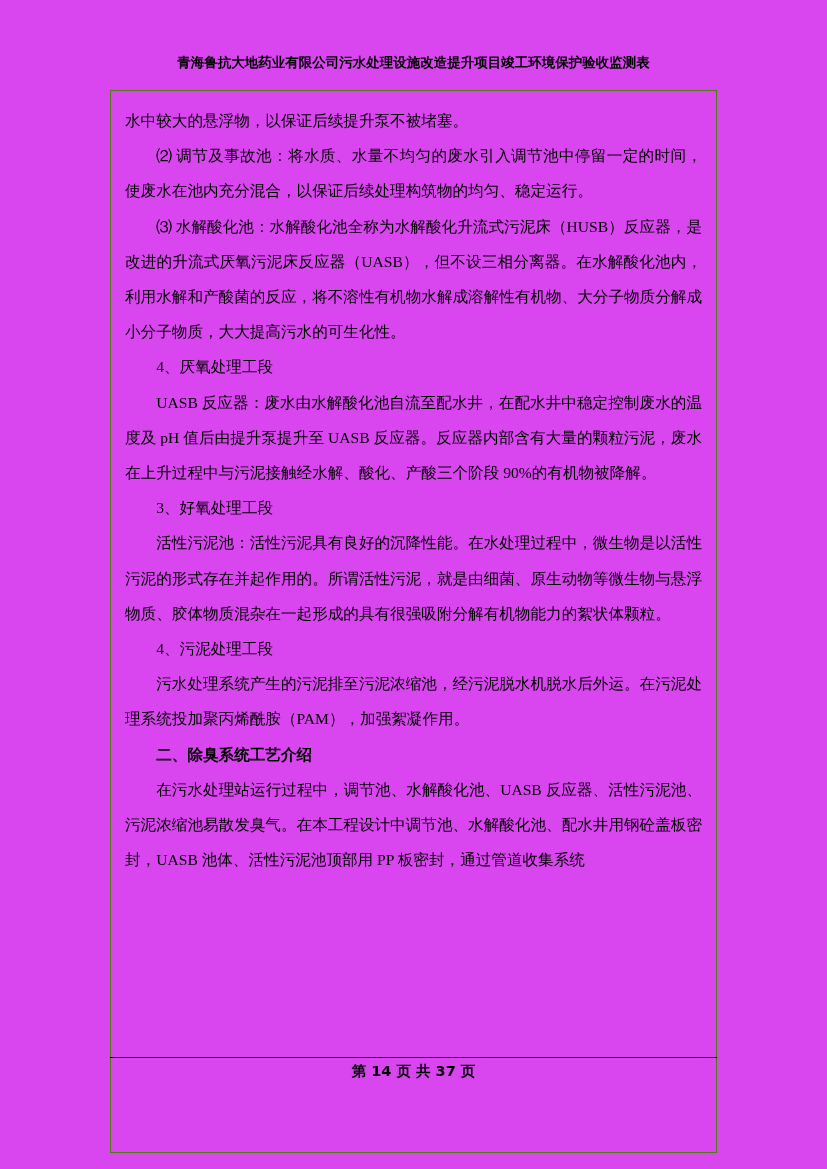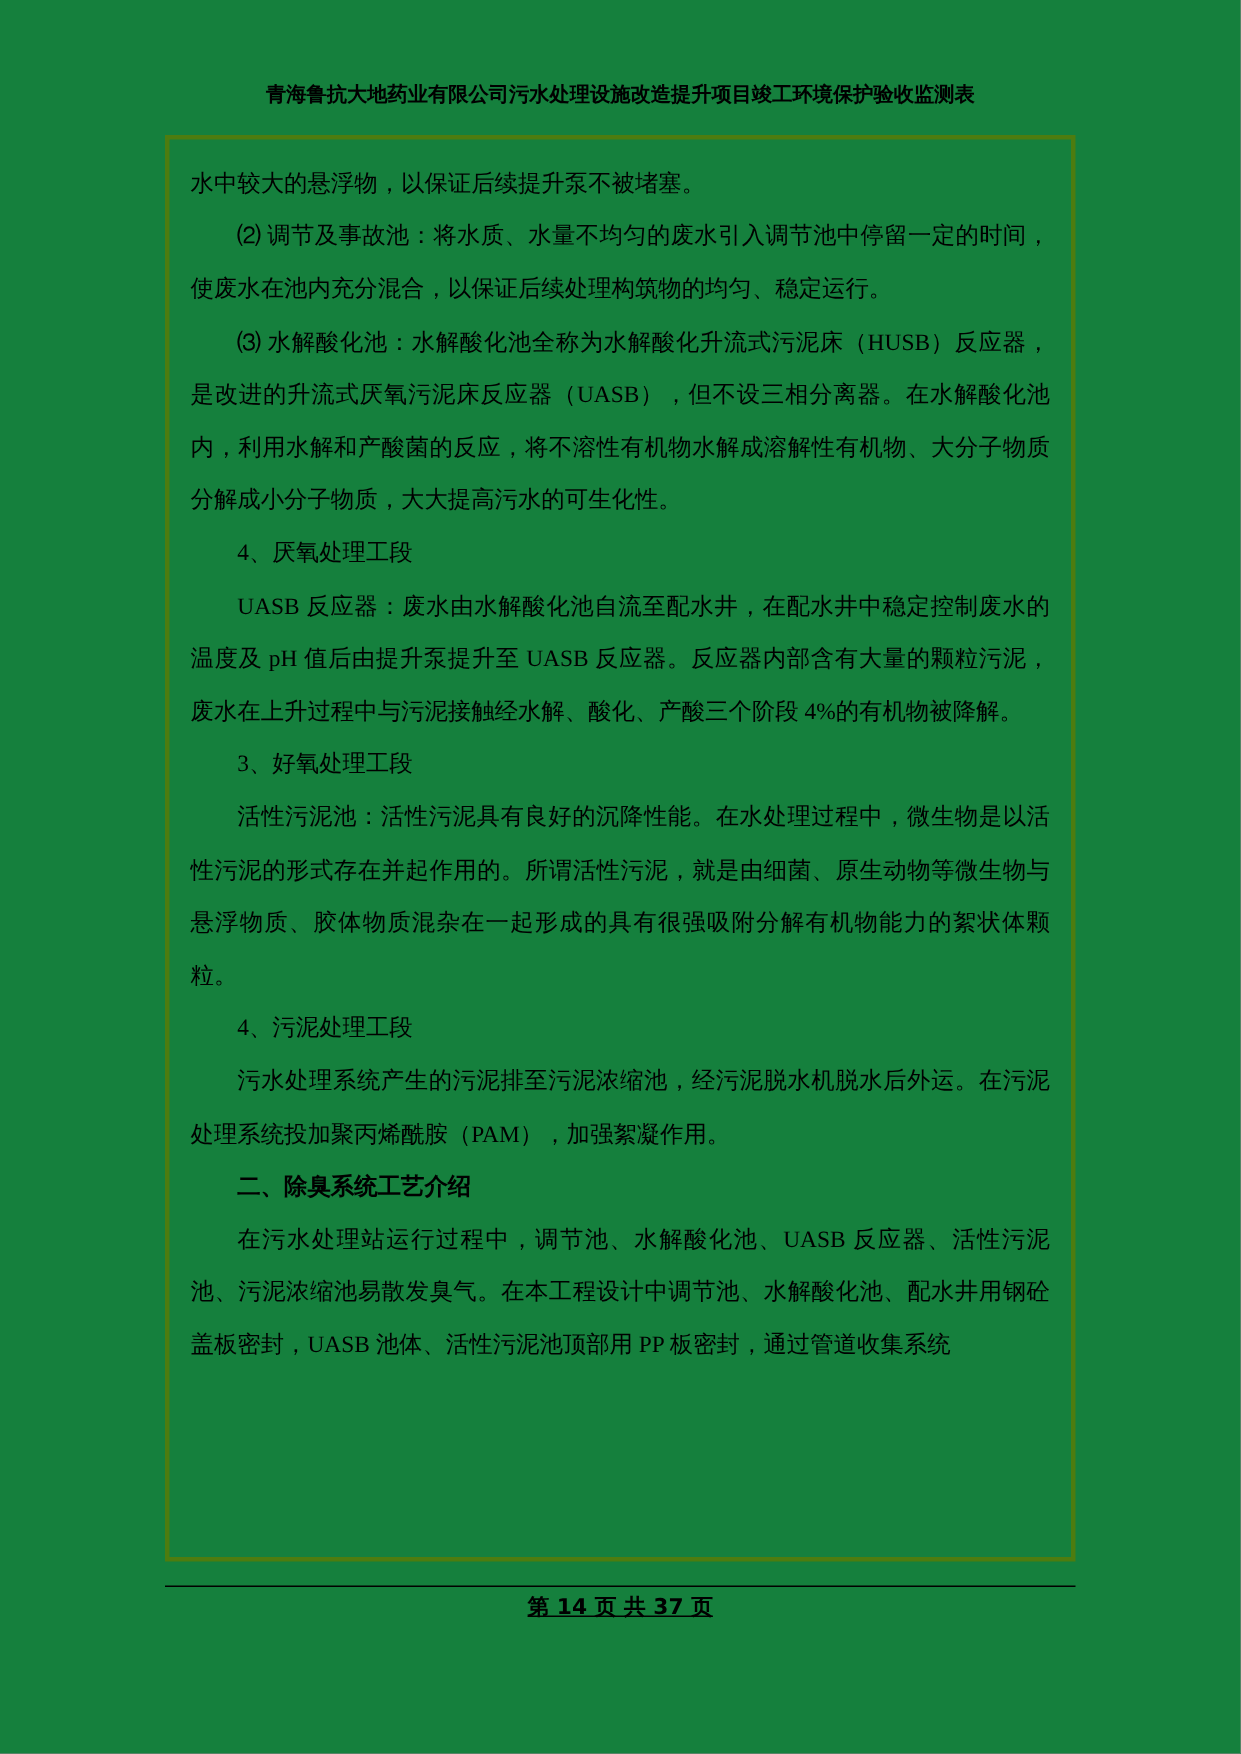--- a/index.html
+++ b/index.html
@@ -7,21 +7,21 @@
     padding: 0;
     background: #8a8a8a;
   }
   body {
     font-family: "Liberation Serif", "DejaVu Serif", serif;
   }
   .page {
     position: relative;
     width: 827px;
     height: 1169px;
-    background: #15803d;
+    background: #d946ef;
     margin: 0 auto;
     overflow: hidden;
     box-sizing: border-box;
   }
   .header {
     position: absolute;
     top: 54px;
     left: 0;
     width: 827px;
     text-align: center;
@@ -29,22 +29,22 @@
     font-weight: bold;
     font-family: "DejaVu Sans", "Liberation Sans", sans-serif;
     letter-spacing: 0px;
     color: #000;
   }
   .content-box {
     position: absolute;
     top: 90px;
     left: 110px;
     width: 607px;
-    height: 951px;
-    border: 3px solid #4d7c0f;
+    height: 1063px;
+    border: 1px solid #4d7c0f;
     box-sizing: border-box;
     padding: 12px 14px 0 14px;
   }
   .body-text {
     font-size: 15.6px;
     line-height: 35.2px;
     color: #000;
     text-align: justify;
     text-justify: inter-ideograph;
   }
@@ -70,37 +70,36 @@
   .footer {
     position: absolute;
     top: 1062px;
     left: 110px;
     width: 607px;
     text-align: center;
     font-size: 14.5px;
     font-weight: bold;
     font-family: "DejaVu Sans", "Liberation Sans", sans-serif;
     color: #000;
-    text-decoration: underline;
   }
 </style>
 </head>
 <body>
 
 <div class="page">
 
   <div class="header">青海鲁抗大地药业有限公司污水处理设施改造提升项目竣工环境保护验收监测表</div>
 
   <div class="content-box">
     <div class="body-text">
       <p class="plain">水中较大的悬浮物，以保证后续提升泵不被堵塞。</p>
       <p class="indent">⑵ 调节及事故池：将水质、水量不均匀的废水引入调节池中停留一定的时间，使废水在池内充分混合，以保证后续处理构筑物的均匀、稳定运行。</p>
       <p class="indent">⑶ 水解酸化池：水解酸化池全称为水解酸化升流式污泥床（HUSB）反应器，是改进的升流式厌氧污泥床反应器（UASB），但不设三相分离器。在水解酸化池内，利用水解和产酸菌的反应，将不溶性有机物水解成溶解性有机物、大分子物质分解成小分子物质，大大提高污水的可生化性。</p>
       <p class="indent">4、厌氧处理工段</p>
-      <p class="indent">UASB 反应器：废水由水解酸化池自流至配水井，在配水井中稳定控制废水的温度及 pH 值后由提升泵提升至 UASB 反应器。反应器内部含有大量的颗粒污泥，废水在上升过程中与污泥接触经水解、酸化、产酸三个阶段 4%的有机物被降解。</p>
+      <p class="indent">UASB 反应器：废水由水解酸化池自流至配水井，在配水井中稳定控制废水的温度及 pH 值后由提升泵提升至 UASB 反应器。反应器内部含有大量的颗粒污泥，废水在上升过程中与污泥接触经水解、酸化、产酸三个阶段 90%的有机物被降解。</p>
       <p class="indent">3、好氧处理工段</p>
       <p class="indent">活性污泥池：活性污泥具有良好的沉降性能。在水处理过程中，微生物是以活性污泥的形式存在并起作用的。所谓活性污泥，就是由细菌、原生动物等微生物与悬浮物质、胶体物质混杂在一起形成的具有很强吸附分解有机物能力的絮状体颗粒。</p>
       <p class="indent">4、污泥处理工段</p>
       <p class="indent">污水处理系统产生的污泥排至污泥浓缩池，经污泥脱水机脱水后外运。在污泥处理系统投加聚丙烯酰胺（PAM），加强絮凝作用。</p>
       <p class="heading-sub">二、除臭系统工艺介绍</p>
       <p class="indent">在污水处理站运行过程中，调节池、水解酸化池、UASB 反应器、活性污泥池、污泥浓缩池易散发臭气。在本工程设计中调节池、水解酸化池、配水井用钢砼盖板密封，UASB 池体、活性污泥池顶部用 PP 板密封，通过管道收集系统</p>
     </div>
   </div>
 
   <div class="footer-rule"></div>

